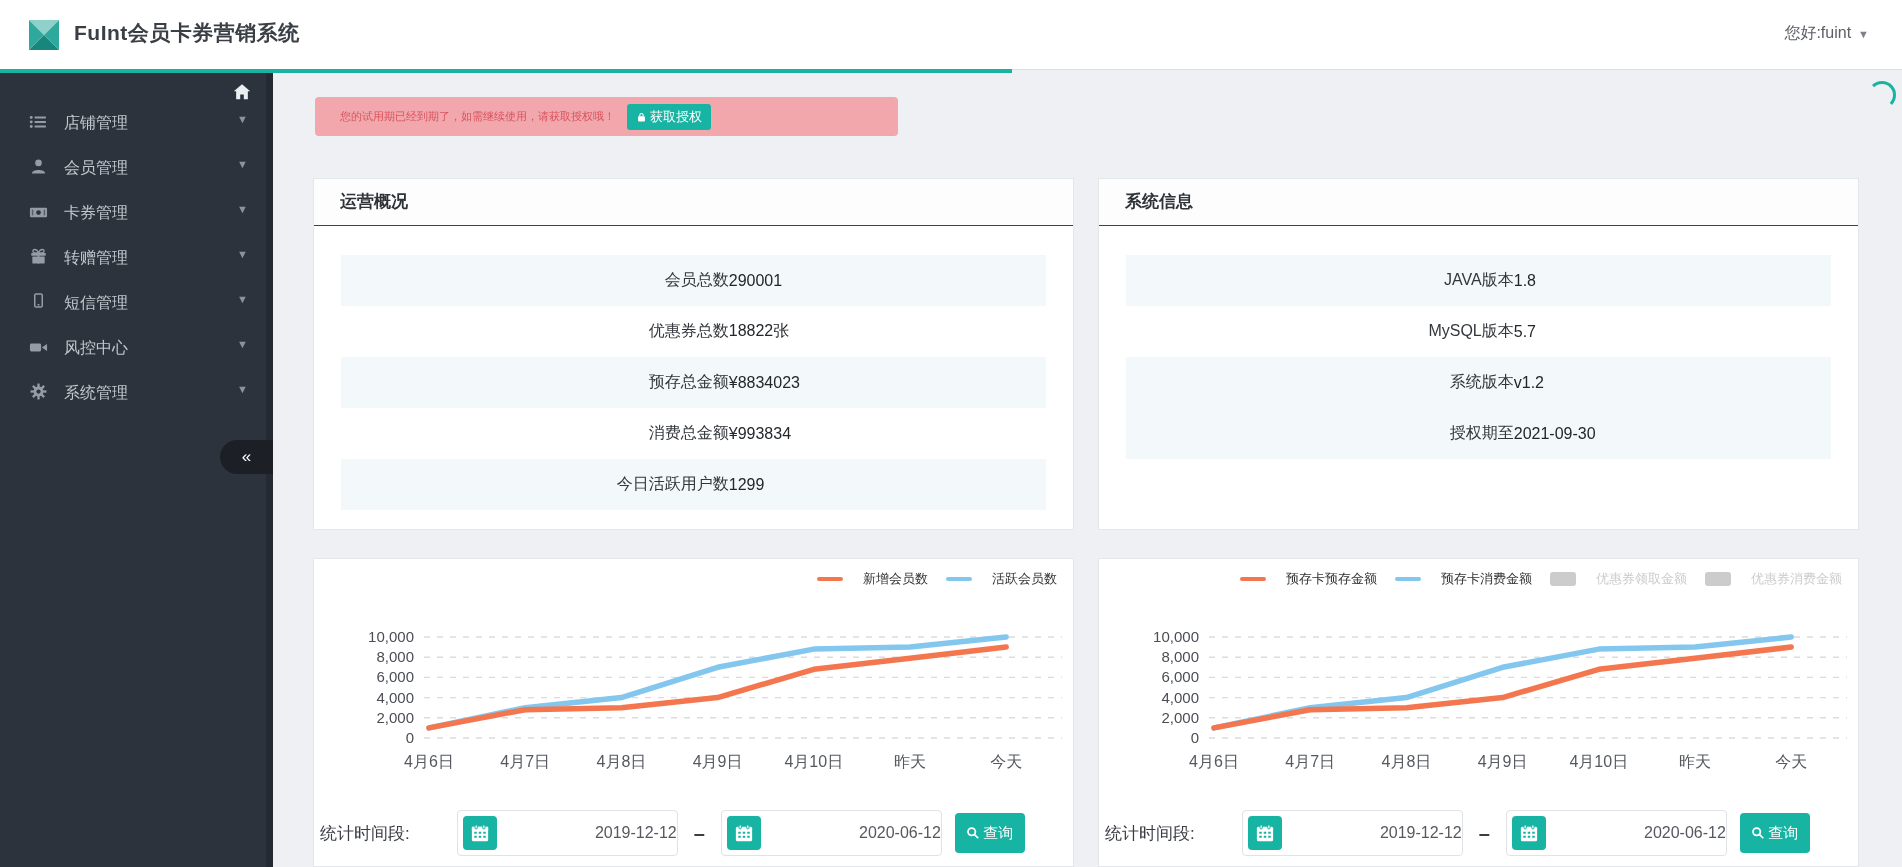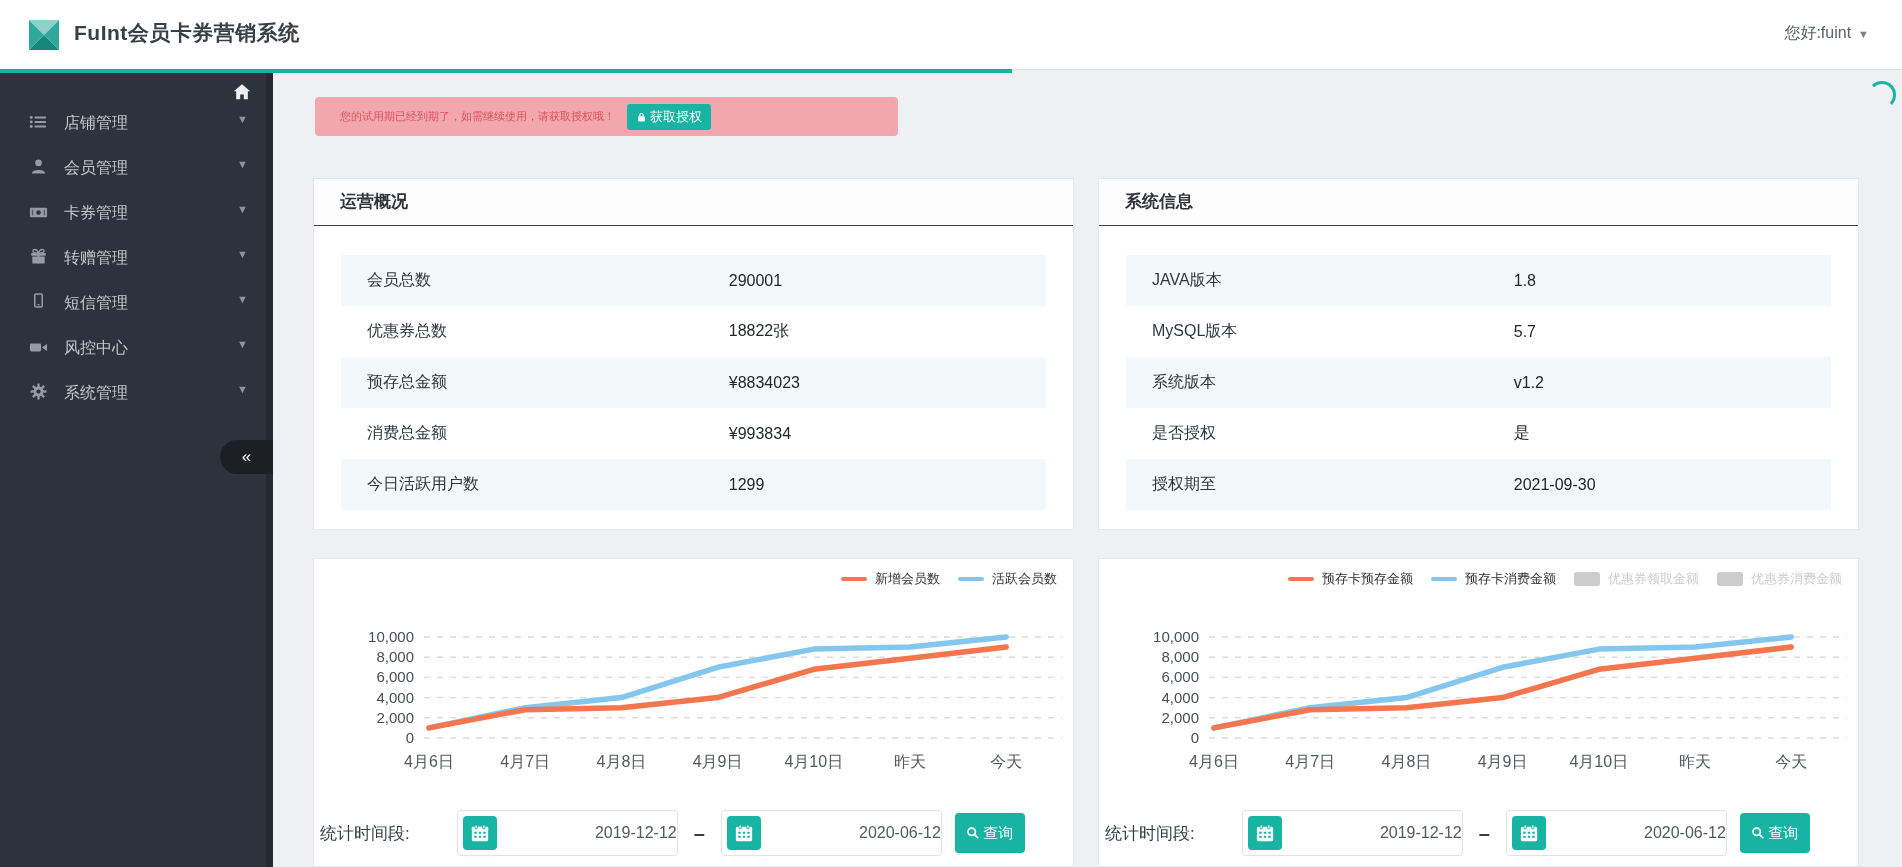--- a/index.html
+++ b/index.html
@@ -35,27 +35,27 @@
   .alert-text{font-size:11px;color:#d9545f;}
   .alert-btn{margin-left:12px;background:#17b3a3;color:#fff;border:none;border-radius:3px;height:26px;padding:4px 9px;font-size:13px;display:flex;align-items:center;gap:3px;cursor:pointer;font-family:inherit;}
   
   .card{position:absolute;background:#fff;border:1px solid #e4e7ea;box-sizing:border-box;}
   .card-1{left:40px;top:105px;width:761px;height:352px;}
   .card-2{left:825px;top:105px;width:761px;height:352px;}
   .card-head{height:46px;line-height:46px;padding-left:26px;font-size:17px;font-weight:bold;color:#2f3338;background:#fdfdfe;border-bottom:1px solid #404040;}
   .rows{margin:29px 27px 0 27px;}
   .row{height:51px;display:flex;align-items:center;font-size:16px;color:#33373d;}
   .row.alt{background:#f3f8fb;}
-  .row-label{padding-left:26px;width:55%;box-sizing:border-box;}
+  .row-label{padding-left:26px;width:55%;box-sizing:border-box;text-align:right;}
   .row-value{color:#23272c;}
   
   .chart-card-1{left:40px;top:485px;width:761px;height:309px;}
   .chart-card-2{left:825px;top:485px;width:761px;height:309px;}
   .legend{position:absolute;top:10px;right:16px;display:flex;align-items:center;gap:18px;height:20px;}
-  .legend-item{display:flex;align-items:center;gap:8px;cursor:pointer;font-size:13px;color:#333;}
+  .legend-item{display:flex;align-items:center;gap:20px;cursor:pointer;font-size:13px;color:#333;}
   .legend-item.off{color:#ccc;}
   .lg-line{width:26px;height:4px;border-radius:2px;}
   .lg-rect{width:26px;height:14px;border-radius:3px;background:#ccc;}
   .chart-svg{position:absolute;left:0;top:40px;}
   
   .controls{position:absolute;left:6px;top:250px;height:48px;display:flex;align-items:center;}
   .ctl-label{font-size:17px;color:#3a3e44;margin-right:47px;}
   .date-input{width:221px;height:46px;background:#fff;border:1px solid #dfe3e8;border-radius:4px;box-sizing:border-box;display:flex;align-items:center;cursor:pointer;}
   .cal-btn{width:34px;height:34px;margin-left:5px;background:#17b3a3;border-radius:4px;display:flex;align-items:center;justify-content:center;flex:none;}
   .date-text{flex:1;text-align:right;font-size:16px;color:#55595f;}
@@ -228,24 +228,20 @@
           <span class="row-label">JAVA版本</span>
           <span class="row-value">1.8</span>
         </div>
         <div class="row">
           <span class="row-label">MySQL版本</span>
           <span class="row-value">5.7</span>
         </div>
         <div class="row alt">
           <span class="row-label">系统版本</span>
           <span class="row-value">v1.2</span>
-        </div>
-        <div class="row">
-          <span class="row-label">是否授权</span>
-          <span class="row-value">是</span>
         </div>
         <div class="row alt">
           <span class="row-label">授权期至</span>
           <span class="row-value">2021-09-30</span>
         </div>
       </div>
   </div>
 
   <div class="card chart-card-1">
     <div class="legend">

